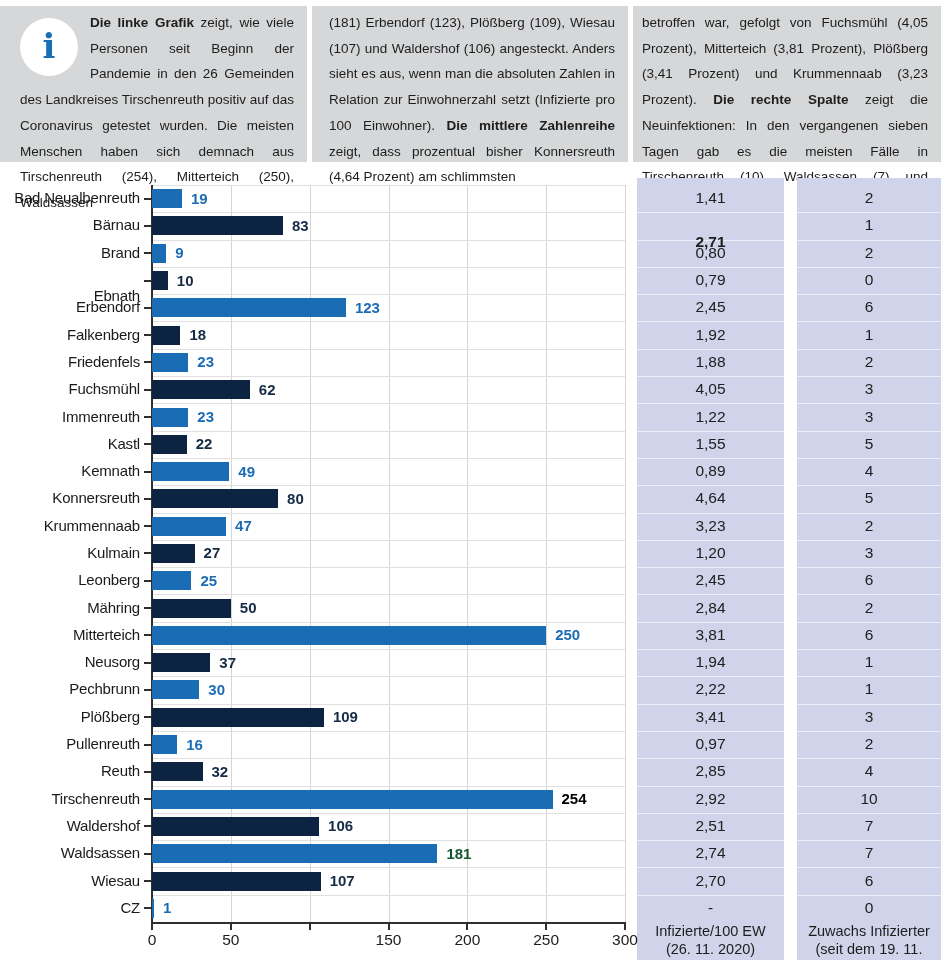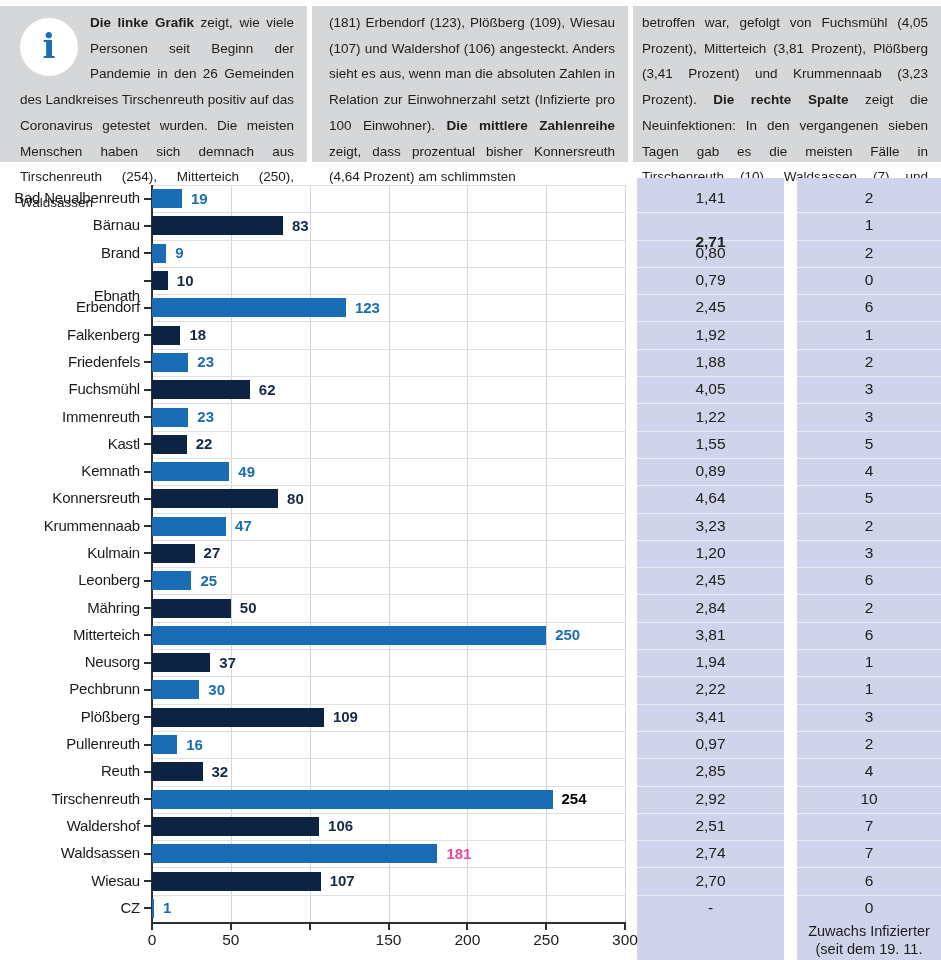--- a/index.html
+++ b/index.html
@@ -384,21 +384,21 @@
         <div class="cat-tick" style="left: 144px; top: 12.65px;"></div>
         <div class="bar" style="top: 4.15px; width: 167.1px; height: 19px; background: rgb(13, 35, 66);"></div>
         <div class="bar-value" style="left: 328.1px; top: 4.65px; color: rgb(21, 42, 69);">106</div>
         <div class="pct-cell" style="top: 4.15px;">2,51</div>
         <div class="grow-cell" style="top: 4.15px;">7</div>
       </div>
       <div class="chart-row" style="top: 840.11px; height: 27.3px;">
         <div class="cat-label" style="top: 4.15px;">Waldsassen</div>
         <div class="cat-tick" style="left: 144px; top: 12.65px;"></div>
         <div class="bar" style="top: 4.15px; width: 285.4px; height: 19px; background: rgb(26, 108, 181);"></div>
-        <div class="bar-value" style="left: 446.4px; top: 4.65px; color: #ec4899;">181</div>
+        <div class="bar-value" style="left: 446.4px; top: 4.65px; color: #14532d;">181</div>
         <div class="pct-cell" style="top: 4.15px;">2,74</div>
         <div class="grow-cell" style="top: 4.15px;">7</div>
       </div>
       <div class="chart-row" style="top: 867.41px; height: 27.3px;">
         <div class="cat-label" style="top: 4.15px;">Wiesau</div>
         <div class="cat-tick" style="left: 144px; top: 12.65px;"></div>
         <div class="bar" style="top: 4.15px; width: 168.7px; height: 19px; background: rgb(13, 35, 66);"></div>
         <div class="bar-value" style="left: 329.7px; top: 4.65px; color: rgb(21, 42, 69);">107</div>
         <div class="pct-cell" style="top: 4.15px;">2,70</div>
         <div class="grow-cell" style="top: 4.15px;">6</div>
@@ -406,19 +406,23 @@
       <div class="chart-row" style="top: 894.7px; height: 27.3px;">
         <div class="cat-label" style="top: 4.15px;">CZ</div>
         <div class="cat-tick" style="left: 144px; top: 12.65px;"></div>
         <div class="bar" style="top: 4.15px; width: 2px; height: 19px; background: rgb(26, 108, 181);"></div>
         <div class="bar-value" style="left: 163px; top: 4.65px; color: rgb(26, 108, 181);">1</div>
         <div class="pct-cell" style="top: 4.15px;">-</div>
         <div class="grow-cell" style="top: 4.15px;">0</div>
       </div>
     </div>
 
+  <div class="col-footer" id="footer1">
+    <div>Infizierte/100 EW</div>
+    <div>(26. 11. 2020)</div>
+  </div>
   <div class="col-footer" id="footer2">
     <div>Zuwachs Infizierter</div>
     <div>(seit dem 19. 11. 2020)</div>
   </div>
 
 
 </div>
 
 </body></html>

